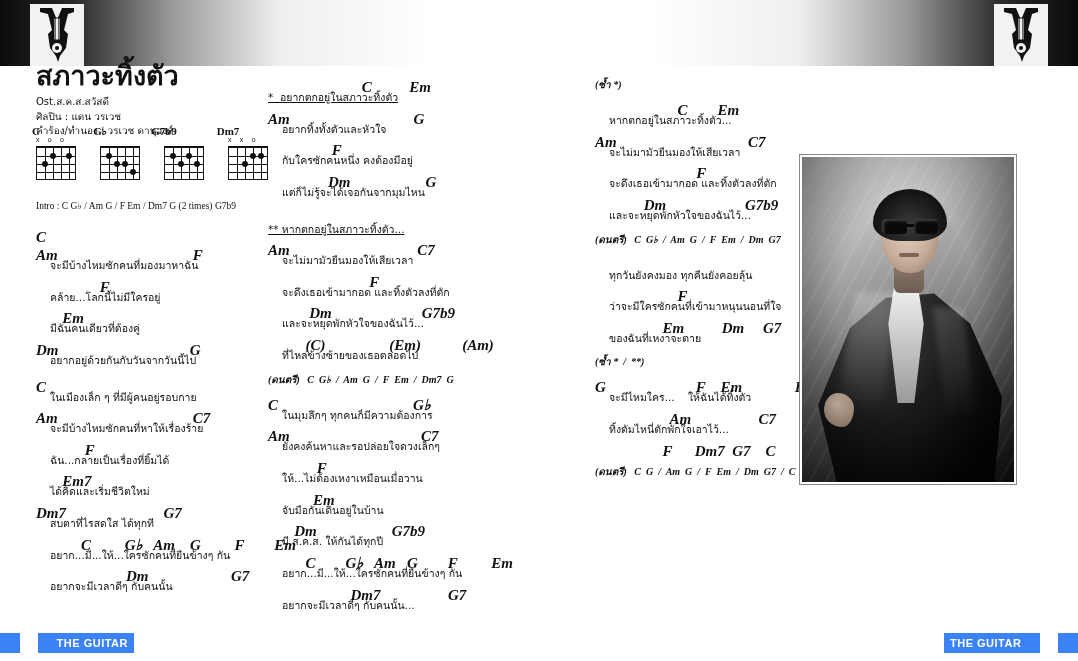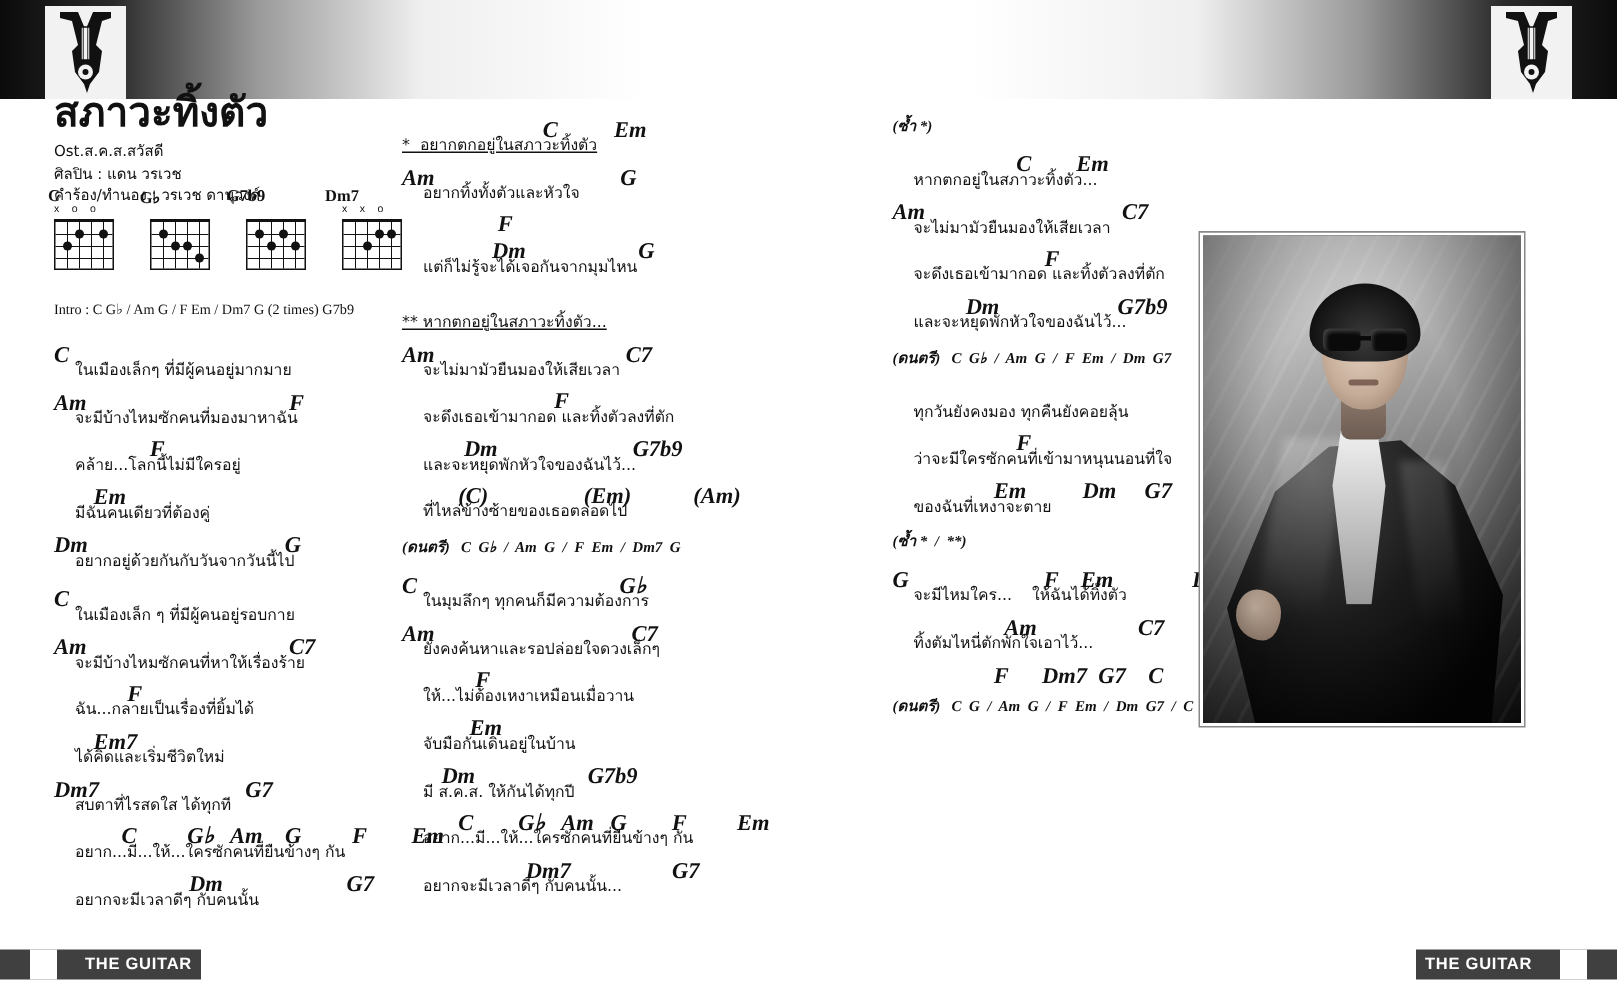--- a/index.html
+++ b/index.html
@@ -21,21 +21,21 @@
   
   .logo{
     position:absolute;width:54px;height:62px;
   }
   .logo svg{display:block;}
   .logo-left{left:30px;top:4px;}
   .logo-right{right:30px;top:4px;}
 
   
   .bottom-bar{
-    position:absolute;bottom:8px;height:20px;background:#404040;
+    position:absolute;bottom:8px;height:20px;background:#3b82f6;
     display:flex;align-items:center;
   }
   .bottom-bar.left{left:0;width:128px;justify-content:flex-end;padding-right:6px;}
   .bottom-bar.right{right:0;width:128px;justify-content:flex-start;padding-left:6px;}
   .bottom-bar .tick{
     position:absolute;top:0;width:18px;height:20px;background:#fff;
   }
   .bottom-bar.left .tick{left:20px;}
   .bottom-bar.right .tick{right:20px;}
   .bar-label{
@@ -265,21 +265,20 @@
         <div class="dot" style="left:29px;top:5px;"></div>
         <div class="dot" style="left:13px;top:13px;"></div>
       </div>
     </div>
   </div>
 
   <div class="intro-line">Intro :  C  G♭  /  Am  G  /  F  Em  /  Dm7  G  (2 times)  G7b9</div>
 
   <div class="col col-1">
       <div class="chordline">C</div>
-      <div class="lyric">ในเมืองเล็กๆ ที่มีผู้คนอยู่มากมาย</div>
       <div class="gap-sm"></div>
       <div class="chordline">Am                                    F</div>
       <div class="lyric">จะมีบ้างไหมซักคนที่มองมาหาฉัน</div>
       <div class="gap-sm"></div>
       <div class="chordline">                 F</div>
       <div class="lyric">คล้าย...โลกนี้ไม่มีใครอยู่</div>
       <div class="gap-sm"></div>
       <div class="chordline">       Em</div>
       <div class="lyric">มีฉันคนเดียวที่ต้องคู่</div>
       <div class="gap-sm"></div>
@@ -309,20 +308,21 @@
       <div class="lyric">อยากจะมีเวลาดีๆ กับคนนั้น</div>
     </div>
   <div class="col col-2">
       <div class="chordline">                         C          Em</div>
       <div class="lyric noindent">*  อยากตกอยู่ในสภาวะทิ้งตัว</div>
       <div class="gap-sm"></div>
       <div class="chordline">Am                                 G</div>
       <div class="lyric">อยากทิ้งทั้งตัวและหัวใจ</div>
       <div class="gap-sm"></div>
       <div class="chordline">                 F</div>
+      <div class="lyric">กับใครซักคนหนึ่ง คงต้องมีอยู่</div>
       <div class="gap-sm"></div>
       <div class="chordline">                Dm                    G</div>
       <div class="lyric">แต่ก็ไม่รู้จะได้เจอกันจากมุมไหน</div>
       <div class="gap-sm"></div>
       <div class="gap-sm"></div>
       <div class="chordline"> </div>
       <div class="lyric noindent">** หากตกอยู่ในสภาวะทิ้งตัว...</div>
       <div class="gap-sm"></div>
       <div class="chordline">Am                                  C7</div>
       <div class="lyric">จะไม่มามัวยืนมองให้เสียเวลา</div>

